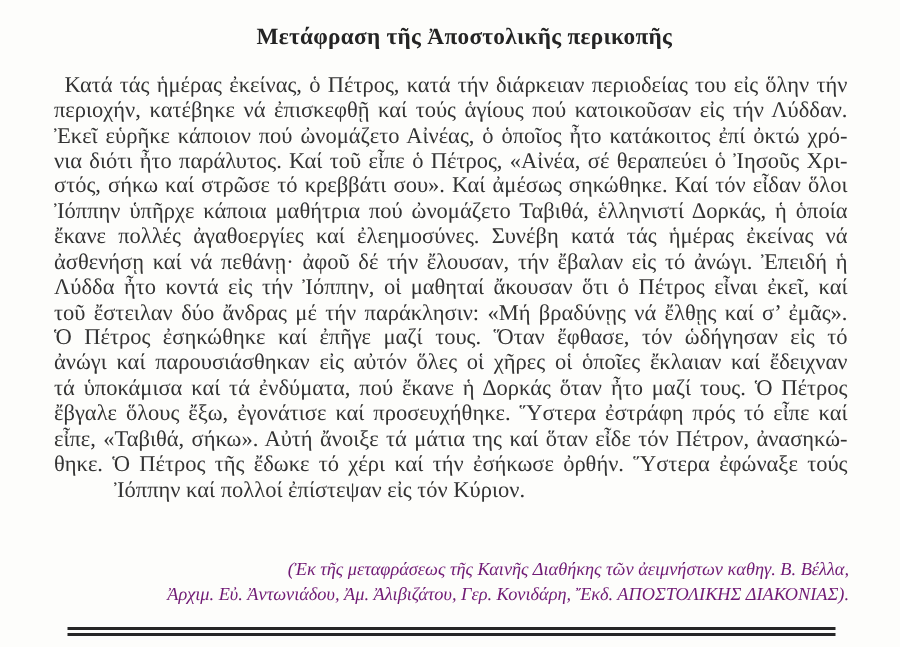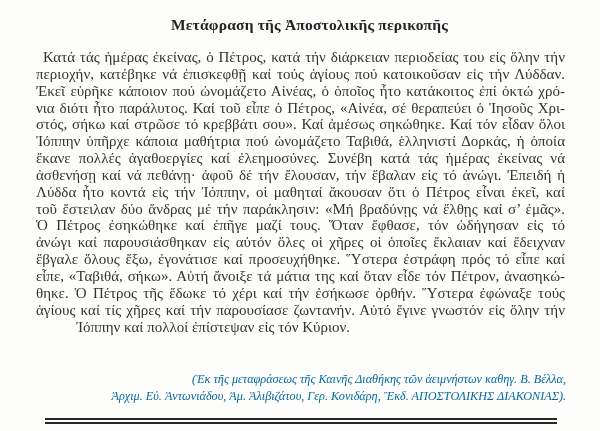--- a/index.html
+++ b/index.html
@@ -52,21 +52,21 @@
   }
   .citation {
     position: absolute;
     top: 371px;
     left: 36px;
     width: 530px;
     text-align: right;
     font-style: italic;
     font-size: 12.2px;
     line-height: 16.5px;
-    color: #0369a1;
+    color: #701a75;
   }
   .double-rule {
     position: absolute;
     top: 418px;
     left: 45px;
     width: 512px;
     height: 2px;
     border-top: 2px solid #262626;
     border-bottom: 2px solid #262626;
   }
@@ -84,24 +84,24 @@
     <div class="body-line">Ἐκεῖ εὑρῆκε κάποιον πού ὠνομάζετο Αἰνέας, ὁ ὁποῖος ἦτο κατάκοιτος ἐπί ὀκτώ χρό-</div>
     <div class="body-line">νια διότι ἦτο παράλυτος. Καί τοῦ εἶπε ὁ Πέτρος, «Αἰνέα, σέ θεραπεύει ὁ Ἰησοῦς Χρι-</div>
     <div class="body-line">στός, σήκω καί στρῶσε τό κρεββάτι σου». Καί ἀμέσως σηκώθηκε. Καί τόν εἶδαν ὅλοι</div>
     <div class="body-line">Ἰόππην ὑπῆρχε κάποια μαθήτρια πού ὠνομάζετο Ταβιθά, ἑλληνιστί Δορκάς, ἡ ὁποία</div>
     <div class="body-line">ἔκανε πολλές ἀγαθοεργίες καί ἐλεημοσύνες. Συνέβη κατά τάς ἡμέρας ἐκείνας νά</div>
     <div class="body-line">ἀσθενήσῃ καί νά πεθάνῃ· ἀφοῦ δέ τήν ἔλουσαν, τήν ἔβαλαν εἰς τό ἀνώγι. Ἐπειδή ἡ</div>
     <div class="body-line">Λύδδα ἦτο κοντά εἰς τήν Ἰόππην, οἱ μαθηταί ἄκουσαν ὅτι ὁ Πέτρος εἶναι ἐκεῖ, καί</div>
     <div class="body-line">τοῦ ἔστειλαν δύο ἄνδρας μέ τήν παράκλησιν: «Μή βραδύνῃς νά ἔλθῃς καί σ’ ἐμᾶς».</div>
     <div class="body-line">Ὁ Πέτρος ἐσηκώθηκε καί ἐπῆγε μαζί τους. Ὅταν ἔφθασε, τόν ὡδήγησαν εἰς τό</div>
     <div class="body-line">ἀνώγι καί παρουσιάσθηκαν εἰς αὐτόν ὅλες οἱ χῆρες οἱ ὁποῖες ἔκλαιαν καί ἔδειχναν</div>
+    <div class="body-line">τά ὑποκάμισα καί τά ἐνδύματα, πού ἔκανε ἡ Δορκάς ὅταν ἦτο μαζί τους. Ὁ Πέτρος</div>
     <div class="body-line">ἔβγαλε ὅλους ἔξω, ἐγονάτισε καί προσευχήθηκε. Ὕστερα ἐστράφη πρός τό εἶπε καί</div>
     <div class="body-line">εἶπε, «Ταβιθά, σήκω». Αὐτή ἄνοιξε τά μάτια της καί ὅταν εἶδε τόν Πέτρον, ἀνασηκώ-</div>
     <div class="body-line">θηκε. Ὁ Πέτρος τῆς ἔδωκε τό χέρι καί τήν ἐσήκωσε ὀρθήν. Ὕστερα ἐφώναξε τούς</div>
-    <div class="body-line">ἁγίους καί τίς χῆρες καί τήν παρουσίασε ζωντανήν. Αὐτό ἔγινε γνωστόν εἰς ὅλην τήν</div>
     <div class="body-line last">Ἰόππην καί πολλοί ἐπίστεψαν εἰς τόν Κύριον.</div>
   </div>
 
   <div class="citation">
     <div class="citation-line">(Ἐκ τῆς μεταφράσεως τῆς Καινῆς Διαθήκης τῶν ἀειμνήστων καθηγ. Β. Βέλλα,</div>
     <div class="citation-line">Ἀρχιμ. Εὐ. Ἀντωνιάδου, Ἀμ. Ἀλιβιζάτου, Γερ. Κονιδάρη, Ἔκδ. ΑΠΟΣΤΟΛΙΚΗΣ ΔΙΑΚΟΝΙΑΣ).</div>
   </div>
 
   <div class="double-rule"></div>
 

